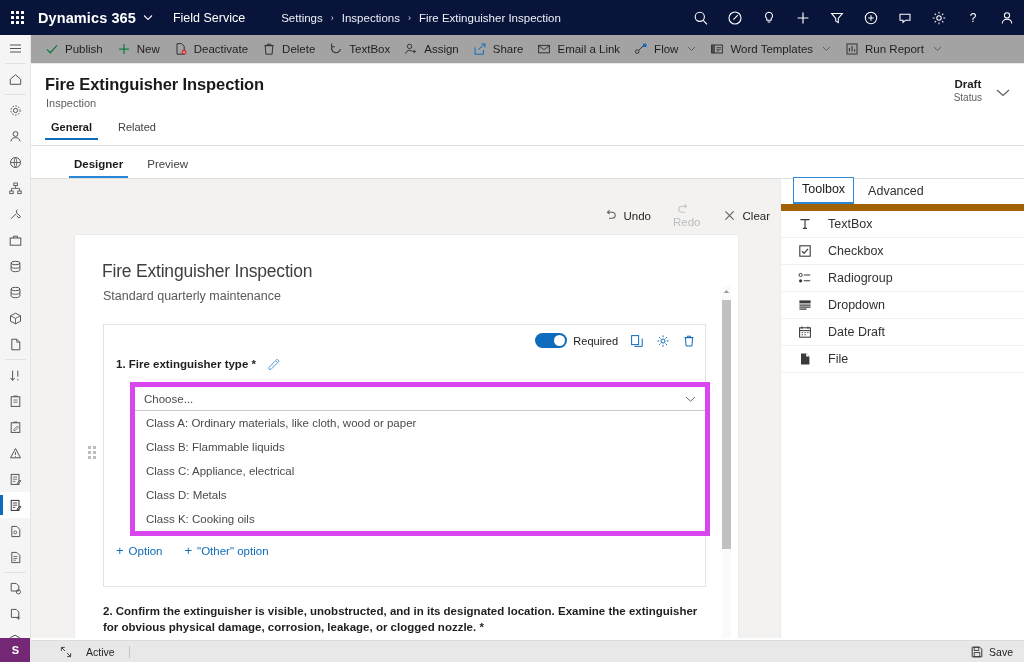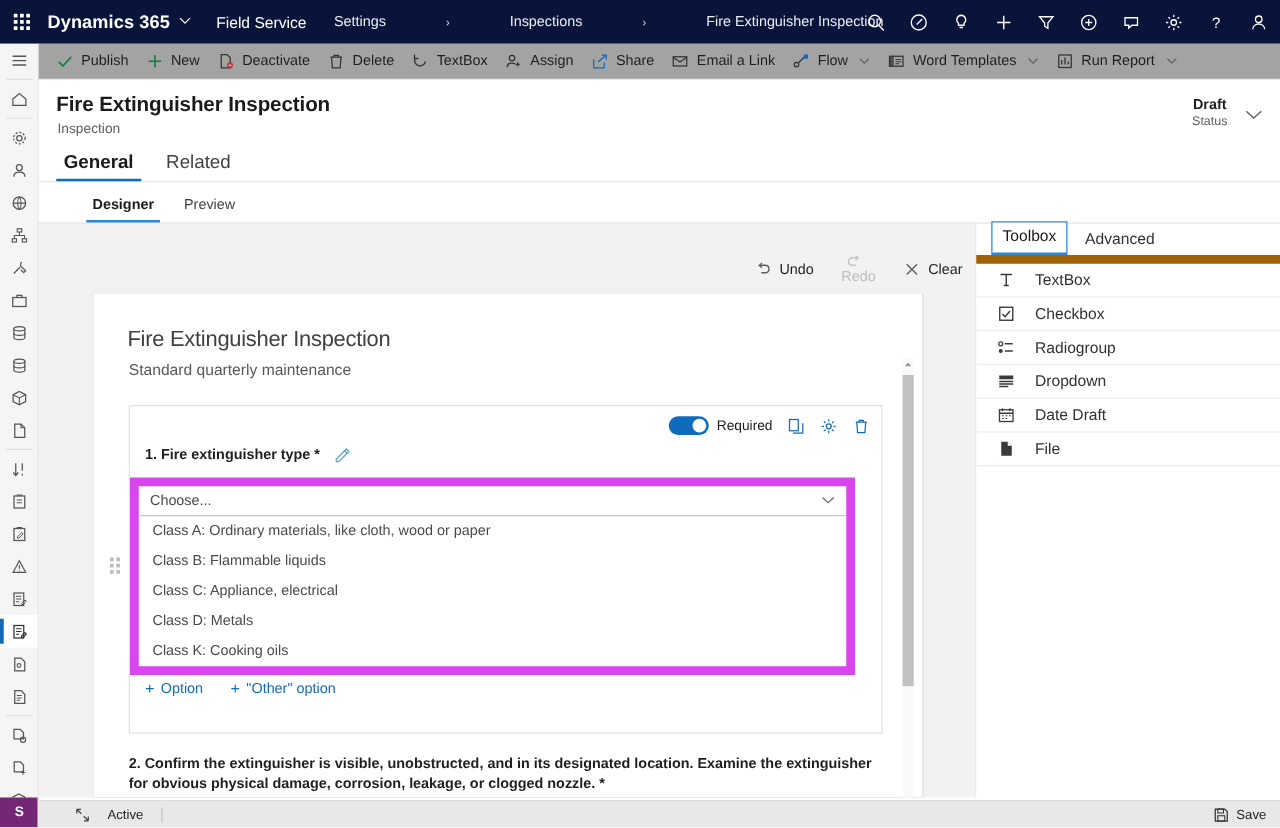--- a/index.html
+++ b/index.html
@@ -24,21 +24,21 @@
     display: grid; grid-template-columns: repeat(3, 3px);
     grid-template-rows: repeat(3, 3px); gap: 2px;
   }
   .waffle-grid i { background: #fff; width: 3px; height: 3px; border-radius: 0.5px; display:block;}
   .brand {
     font-size: 14.5px; font-weight: bold; margin-left: 4px; letter-spacing: .1px;
     cursor: pointer;
   }
   .brand-chev { margin-left: 7px; font-size: 10px; opacity: .95; cursor: pointer; }
   .app-name { margin-left: 20px; font-size: 12.5px; cursor: pointer; }
-  .crumbs { display: flex; align-items: center; margin-left: 22px; font-size: 11.5px; gap: 40px; }
+  .crumbs { display: flex; align-items: center; margin-left: 36px; font-size: 11.5px; }
   .crumbs .c { cursor: pointer; color: #eceff6; }
   .crumbs .sep { margin: 0 8px; font-size: 9px; opacity: .85; }
   .topnav-right {
     position: absolute; right: 0; top: 0; height: 35px;
     display: flex; align-items: center;
   }
   .nav-ic {
     width: 34px; height: 35px; display: flex; align-items: center;
     justify-content: center; cursor: pointer;
   }
@@ -89,21 +89,21 @@
   }
   .rec-title {
     position: absolute; left: 14px; top: 11px;
     font-size: 16.5px; font-weight: bold; color: #1b1a19; letter-spacing: -.1px;
   }
   .rec-sub {
     position: absolute; left: 15px; top: 33px; font-size: 11px; color: #605e5c;
   }
   .tabs { position: absolute; left: 14px; top: 53px; display: flex; }
   .tab {
-    font-size: 15px; color: #424242; padding: 4px 6px 7px 6px;
+    font-size: 11px; color: #424242; padding: 4px 6px 7px 6px;
     cursor: pointer; position: relative; margin-right: 14px;
   }
   .tab.active { font-weight: bold; color: #1b1a19; }
   .tab.active::after {
     content: ""; position: absolute; left: 0; right: 0; bottom: 0;
     height: 2px; background: #0f6cbd;
   }
   .status-box {
     position: absolute; right: 14px; top: 12px; display: flex; align-items: flex-start;
   }
@@ -176,22 +176,22 @@
   .qc-ic {
     margin-left: 12px; cursor: pointer; display: flex; align-items: center;
   }
   .q-label {
     position: absolute; left: 12px; top: 32px;
     font-size: 11.5px; color: #201f1e; font-weight: bold; display: flex; align-items: center;
   }
   .q-edit { margin-left: 11px; cursor: pointer; display: flex; }
 
   .opt-wrap {
-    position: absolute; left: 0; top: 57px; width: 580px;
-    border: 7px solid #d946ef; background: #fff;
+    position: absolute; left: 26px; top: 57px; width: 580px;
+    border: 5px solid #d946ef; background: #fff;
   }
   .opt-choose {
     height: 24px; display: flex; align-items: center; justify-content: space-between;
     padding: 0 9px; font-size: 11.5px; color: #4a4a4a;
     border-bottom: 1px solid #c8c8c8; cursor: pointer;
   }
   .opt-item {
     height: 24px; display: flex; align-items: center; padding: 0 11px;
     font-size: 11.5px; color: #4a4a4a; cursor: pointer;
   }

